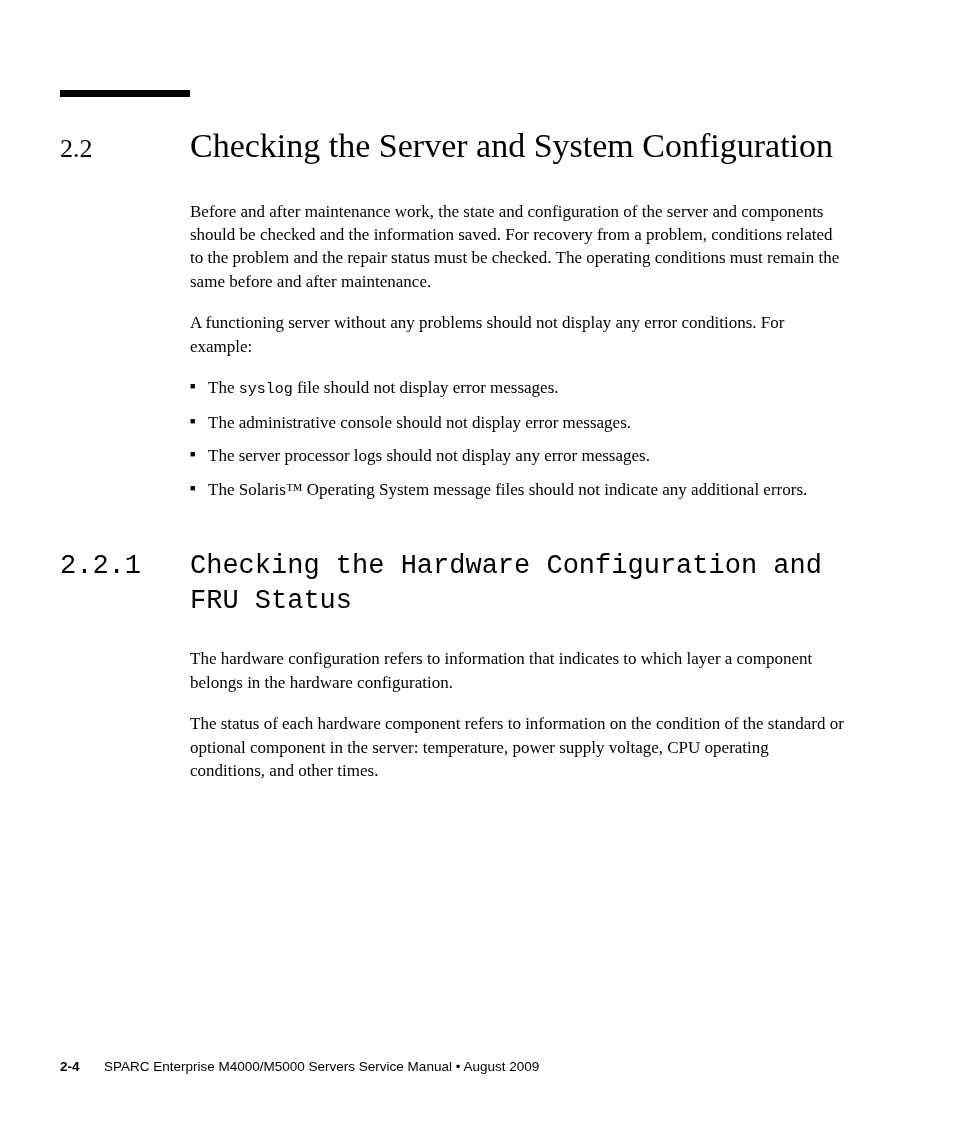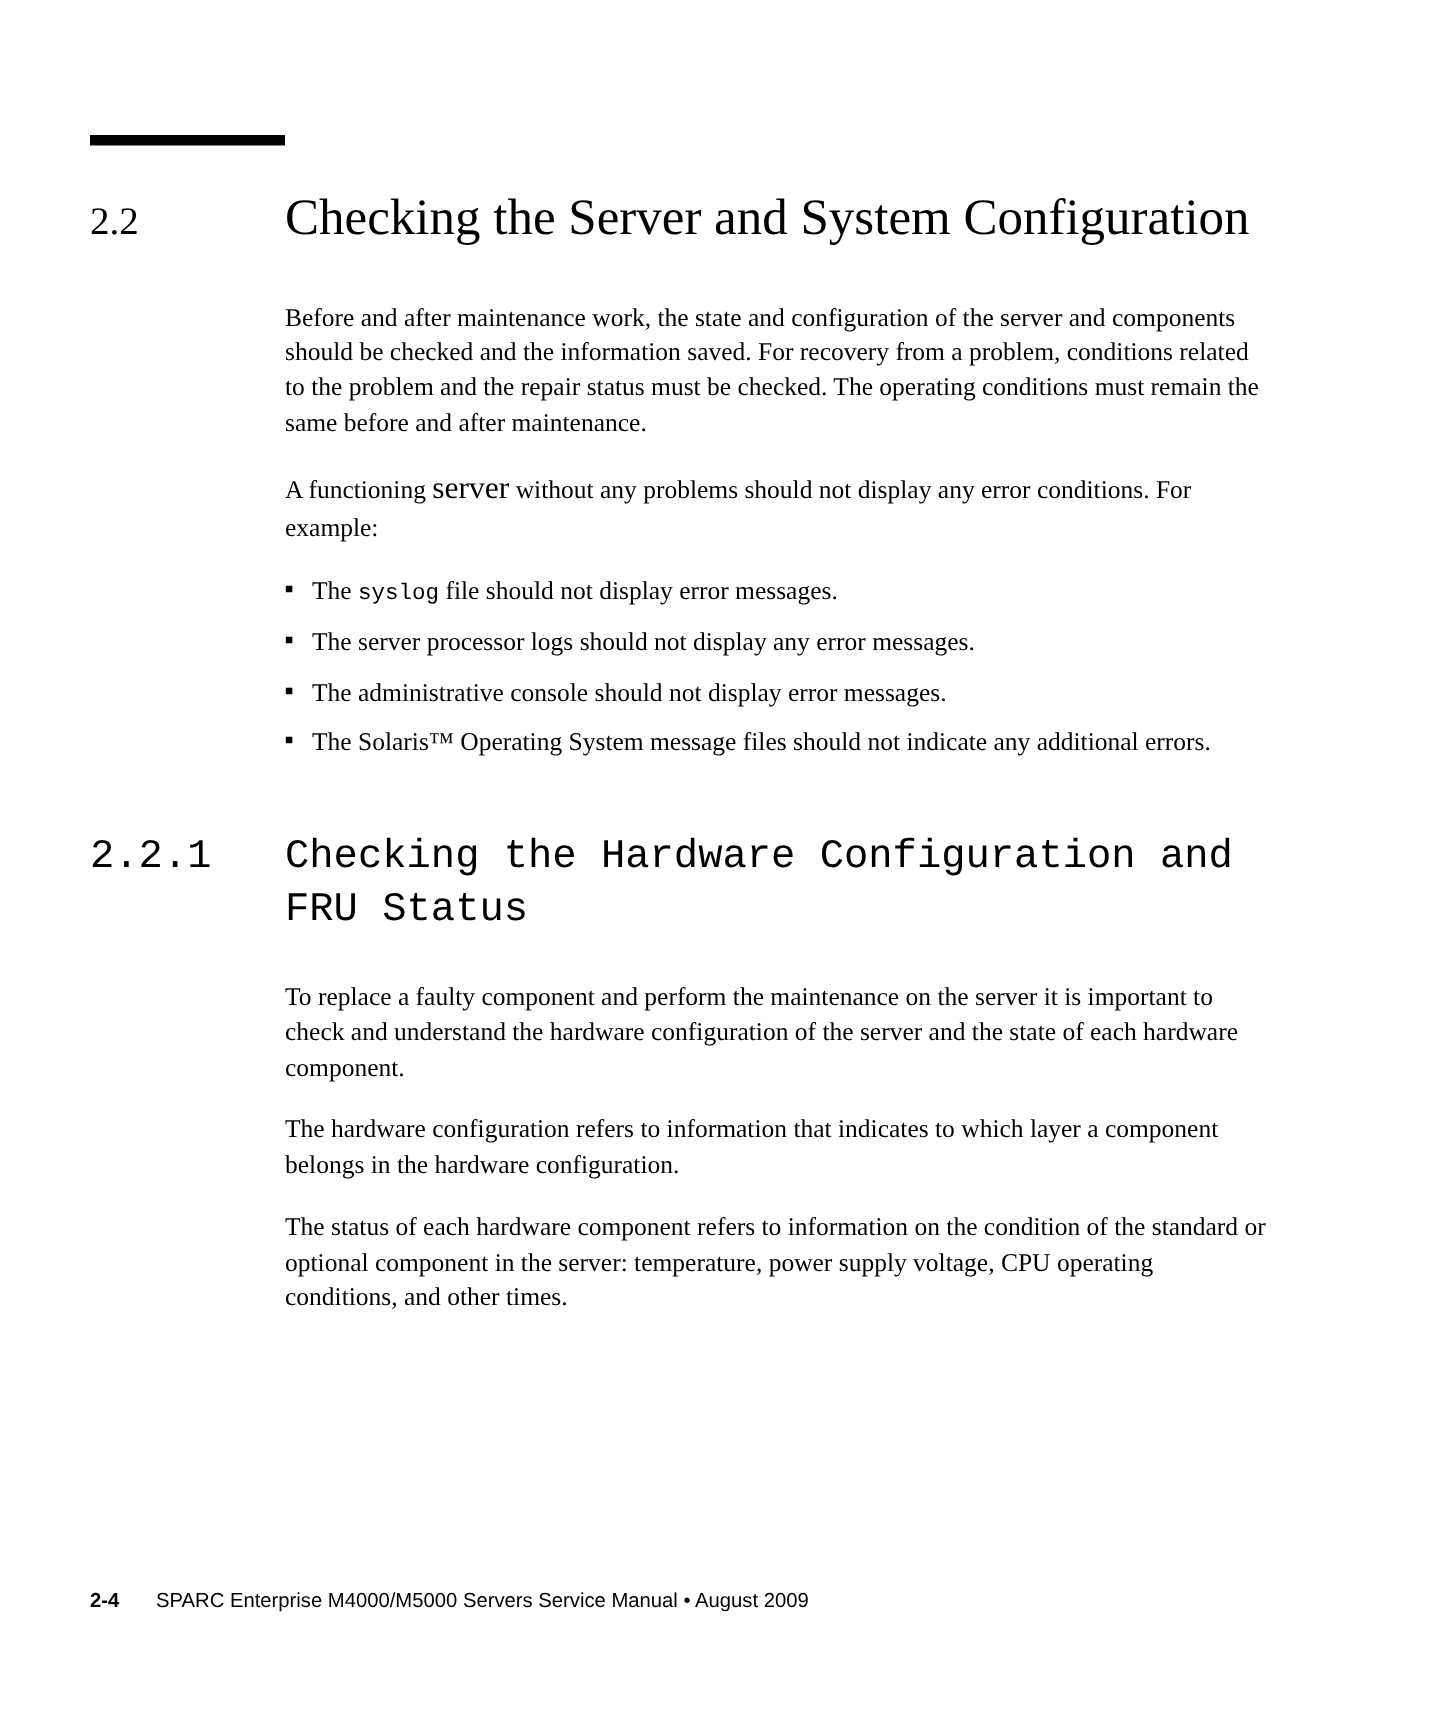--- a/index.html
+++ b/index.html
@@ -83,21 +83,21 @@
       position: absolute;
       left: 0;
       top: 4px;
       font-size: 9px;
     }
     .mono {
       font-family: "Courier New", Courier, monospace;
       font-size: 15px;
     }
     .small {
-      font-size: 21px;
+      font-size: 17px;
     }
     .footer {
       position: absolute;
       bottom: 71px;
       left: 60px;
       right: 110px;
       font-size: 13.5px;
       font-family: Helvetica, Arial, sans-serif;
     }
     .footer .pagenum {
@@ -119,33 +119,32 @@
 
   <div class="body-block">
     <p class="para">Before and after maintenance work, the state and configuration of the server and components should be checked and the information saved. For recovery from a problem, conditions related to the problem and the repair status must be checked. The operating conditions must remain the same before and after maintenance.</p>
     <p class="para">
       <span>A functioning </span><span class="small">server</span><span> without any problems should not display any error conditions. For example:</span>
     </p>
     <ul class="bullets">
       <li>
         <span>The </span><span class="mono">syslog</span><span> file should not display error messages.</span>
       </li>
+      <li>The administrative console should not display error messages.</li>
       <li>The server processor logs should not display any error messages.</li>
-      <li>The administrative console should not display error messages.</li>
       <li>The Solaris™ Operating System message files should not indicate any additional errors.</li>
     </ul>
   </div>
 
   <div class="heading-2">
     <div class="num">2.2.1</div>
     <div class="title">Checking the Hardware Configuration and FRU Status</div>
   </div>
 
   <div class="body-block">
-    <p class="para">To replace a faulty component and perform the maintenance on the server it is important to check and understand the hardware configuration of the server and the state of each hardware component.</p>
     <p class="para">The hardware configuration refers to information that indicates to which layer a component belongs in the hardware configuration.</p>
     <p class="para">The status of each hardware component refers to information on the condition of the standard or optional component in the server: temperature, power supply voltage, CPU operating conditions, and other times.</p>
   </div>
 </div>
 
 <div class="footer">
   <span class="pagenum">2-4</span><span>SPARC Enterprise M4000/M5000 Servers Service Manual • August 2009</span>
 </div>
 
 </body></html>

